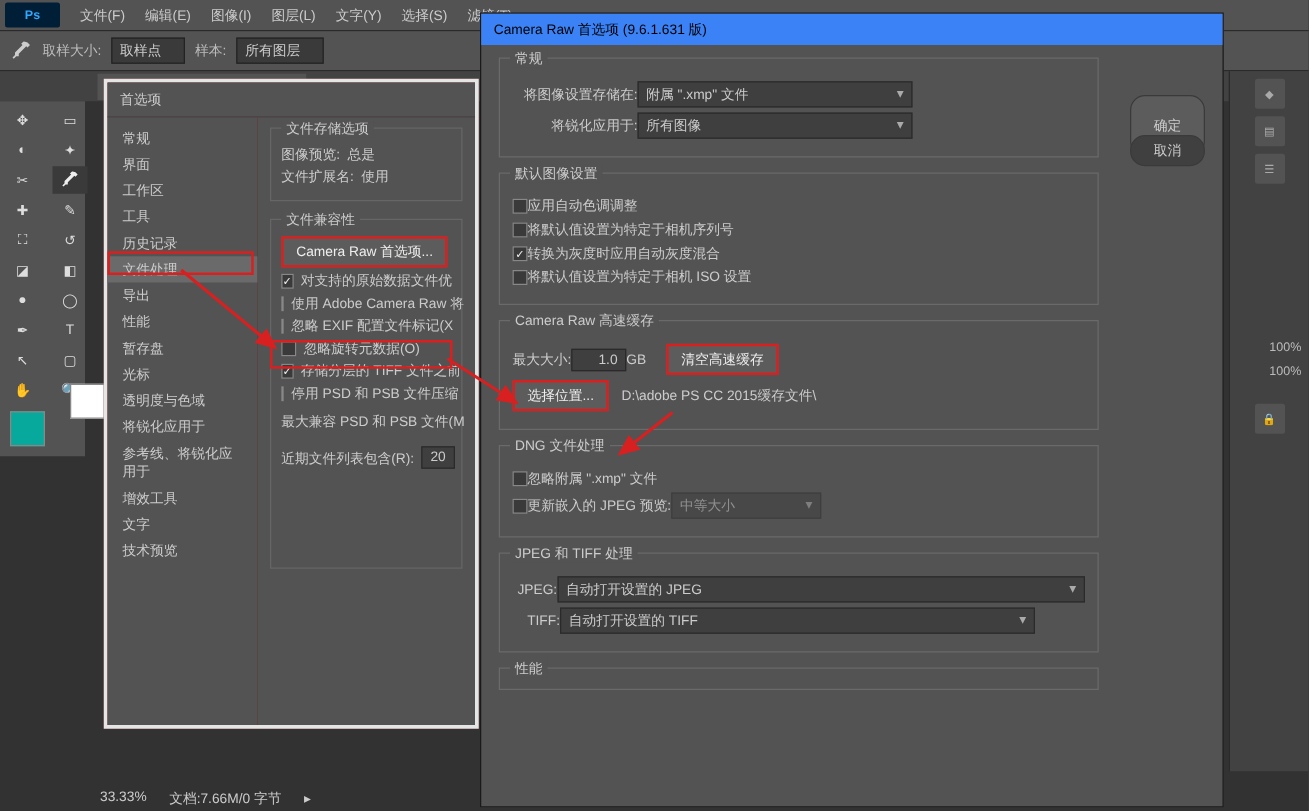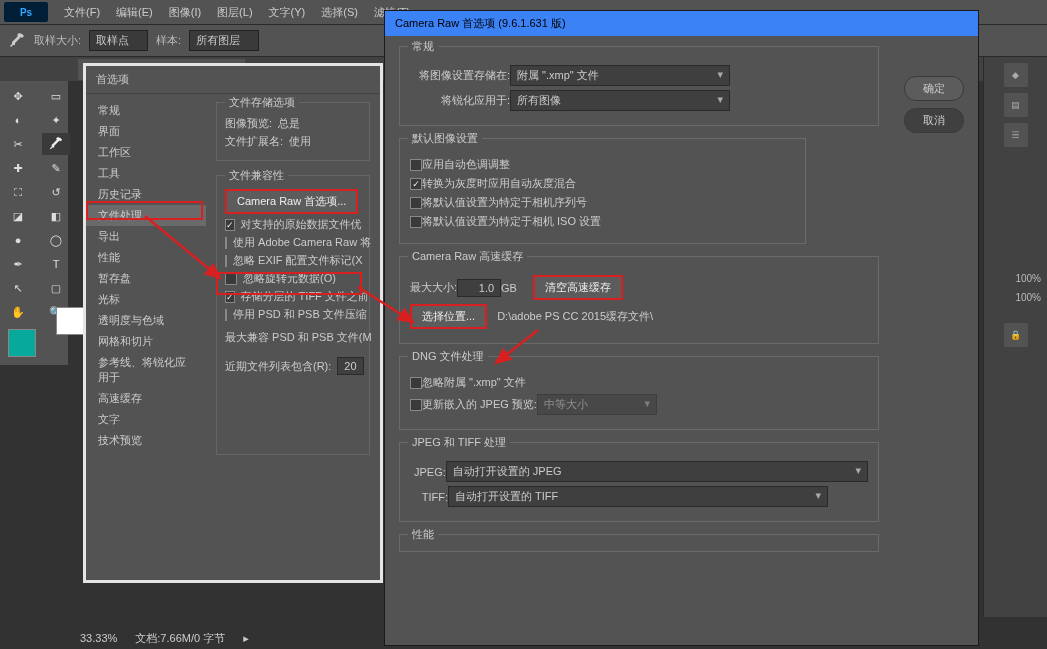--- a/index.html
+++ b/index.html
@@ -42,21 +42,21 @@
 .cr-body{padding:10px 14px;position:relative;height:calc(100% - 26px);overflow:hidden}
 .cr-grp{border:1px solid #6a6a6a;padding:14px 10px 10px;margin-bottom:12px;position:relative}
 .cr-grp-label{position:absolute;top:-8px;left:8px;background:#535353;padding:0 4px;color:#ccc}
 .cr-row{display:flex;align-items:center;margin:4px 0}
 .cr-lbl{width:100px;text-align:right;color:#ccc}
 .cr-sel{background:#3f3f3f;border:1px solid #2a2a2a;padding:2px 6px;min-width:120px;color:#ccc;position:relative}
 .cr-sel::after{content:"▾";position:absolute;right:6px;color:#aaa}
 .cr-input{background:#3f3f3f;border:1px solid #2a2a2a;padding:2px 6px;width:44px;color:#ccc;text-align:right}
 .cr-btn{background:#5c5c5c;border:1px solid #3a3a3a;padding:3px 10px;color:#eee}
 .redbox{border:2px solid #d92020 !important}
-.cr-ok{position:absolute;right:14px;top:40px;width:60px;padding:4px 0;text-align:center;border:1px solid #3a3a3a;background:#5c5c5c;border-radius:12px}
+.cr-ok{position:absolute;right:14px;top:40px;width:60px;padding:16px 0;text-align:center;border:1px solid #3a3a3a;background:#5c5c5c;border-radius:12px}
 .cr-cancel{position:absolute;right:14px;top:72px;width:60px;padding:4px 0;text-align:center;border:1px solid #3a3a3a;background:#404040;border-radius:12px}
 .statusbar{position:absolute;left:76px;bottom:0;height:22px;display:flex;align-items:center;gap:18px;color:#bbb;padding-left:4px}
 .right-panels{position:absolute;right:0;top:57px;width:64px;height:560px;background:#424242;border-left:1px solid #2a2a2a}
 .panel-ic{width:24px;height:24px;margin:6px auto;background:#535353;border-radius:2px;display:flex;align-items:center;justify-content:center;color:#aaa;font-size:9px}
 .red-outline{position:absolute;border:2px solid #d92020;pointer-events:none;z-index:40}
 </style>
 </head>
 <body>
 
 <div class="menubar">
@@ -126,23 +126,23 @@
       <div class="cat">界面</div>
       <div class="cat">工作区</div>
       <div class="cat">工具</div>
       <div class="cat">历史记录</div>
       <div class="cat active">文件处理</div>
       <div class="cat">导出</div>
       <div class="cat">性能</div>
       <div class="cat">暂存盘</div>
       <div class="cat">光标</div>
       <div class="cat">透明度与色域</div>
-      <div class="cat">网格和切片</div>
+      <div class="cat">将锐化应用于</div>
       <div class="cat">参考线、将锐化应用于</div>
-      <div class="cat">高速缓存</div>
+      <div class="cat">增效工具</div>
       <div class="cat">文字</div>
       <div class="cat">技术预览</div>
     </div>
     <div class="pref-right">
       <div class="grp">
         <div class="grp-label">文件存储选项</div>
         <div class="row">
             <label>图像预览:</label>
             <span>总是</span>
           </div>
@@ -231,33 +231,33 @@
       <div class="cr-row">
           <span class="cr-lbl">将图像设置存储在:</span>
           <span class="cr-sel" style="width:220px">附属 ".xmp" 文件</span>
         </div>
       <div class="cr-row">
           <span class="cr-lbl">将锐化应用于:</span>
           <span class="cr-sel" style="width:220px">所有图像</span>
         </div>
     </div>
 
-    <div class="cr-grp" style="width:407px">
+    <div class="cr-grp" style="width:480px">
       <div class="cr-grp-label">默认图像设置</div>
       <div class="cr-row">
           <span class="chk"></span>
           <label>应用自动色调调整</label>
+        </div>
+      <div class="cr-row">
+          <span class="chk"></span>
+          <label>将默认值设置为特定于相机序列号</label>
         </div>
       <div class="cr-row">
           <span class="chk on"></span>
           <label>转换为灰度时应用自动灰度混合</label>
-        </div>
-      <div class="cr-row">
-          <span class="chk"></span>
-          <label>将默认值设置为特定于相机序列号</label>
         </div>
       <div class="cr-row">
           <span class="chk"></span>
           <label>将默认值设置为特定于相机 ISO 设置</label>
         </div>
     </div>
 
     <div class="cr-grp" style="width:480px">
       <div class="cr-grp-label">Camera Raw 高速缓存</div>
       <div class="cr-row">

